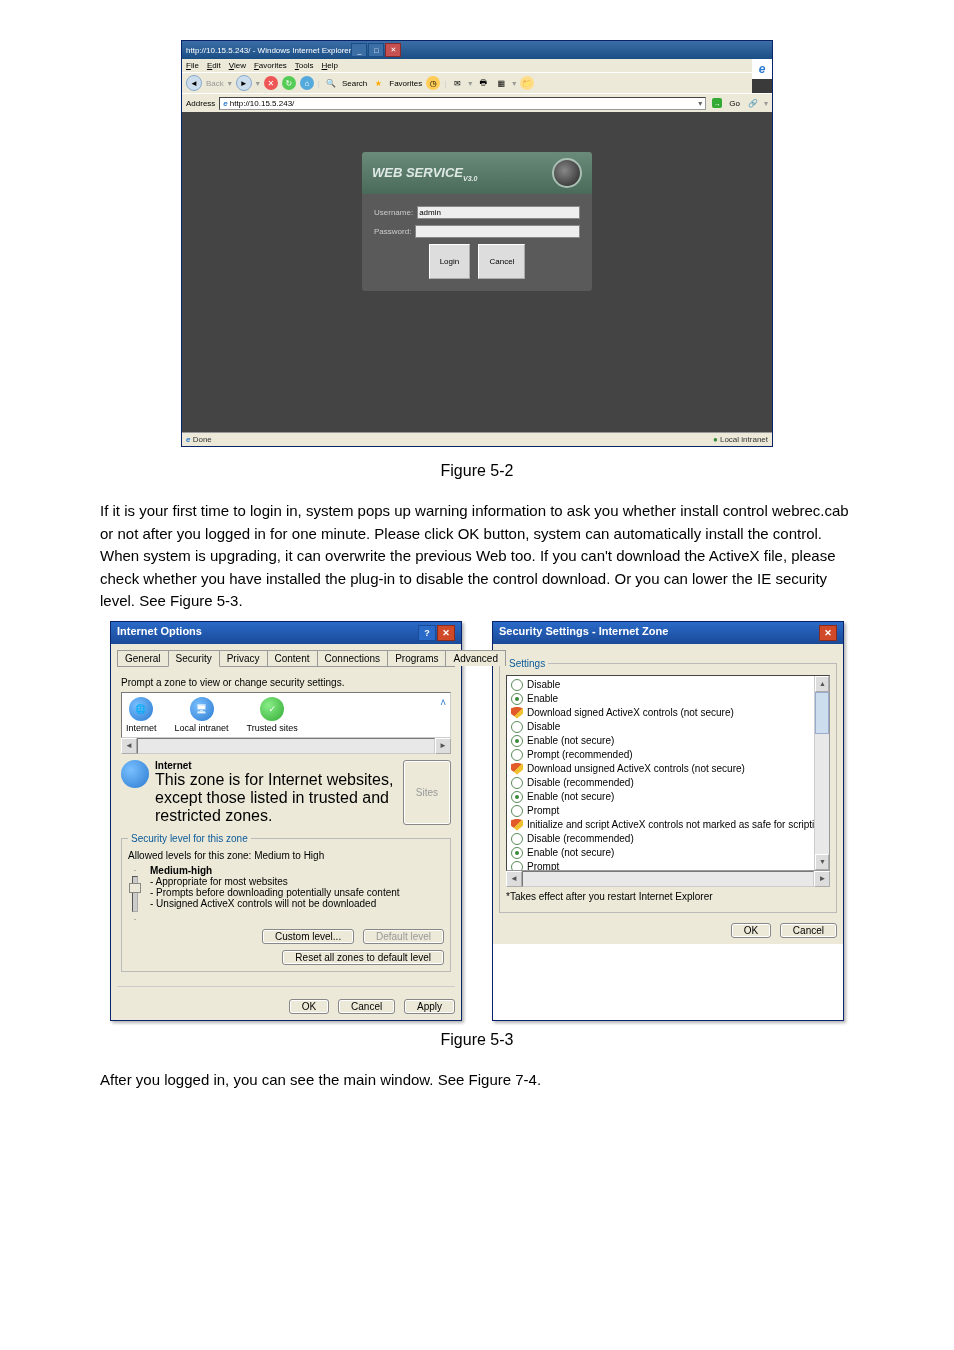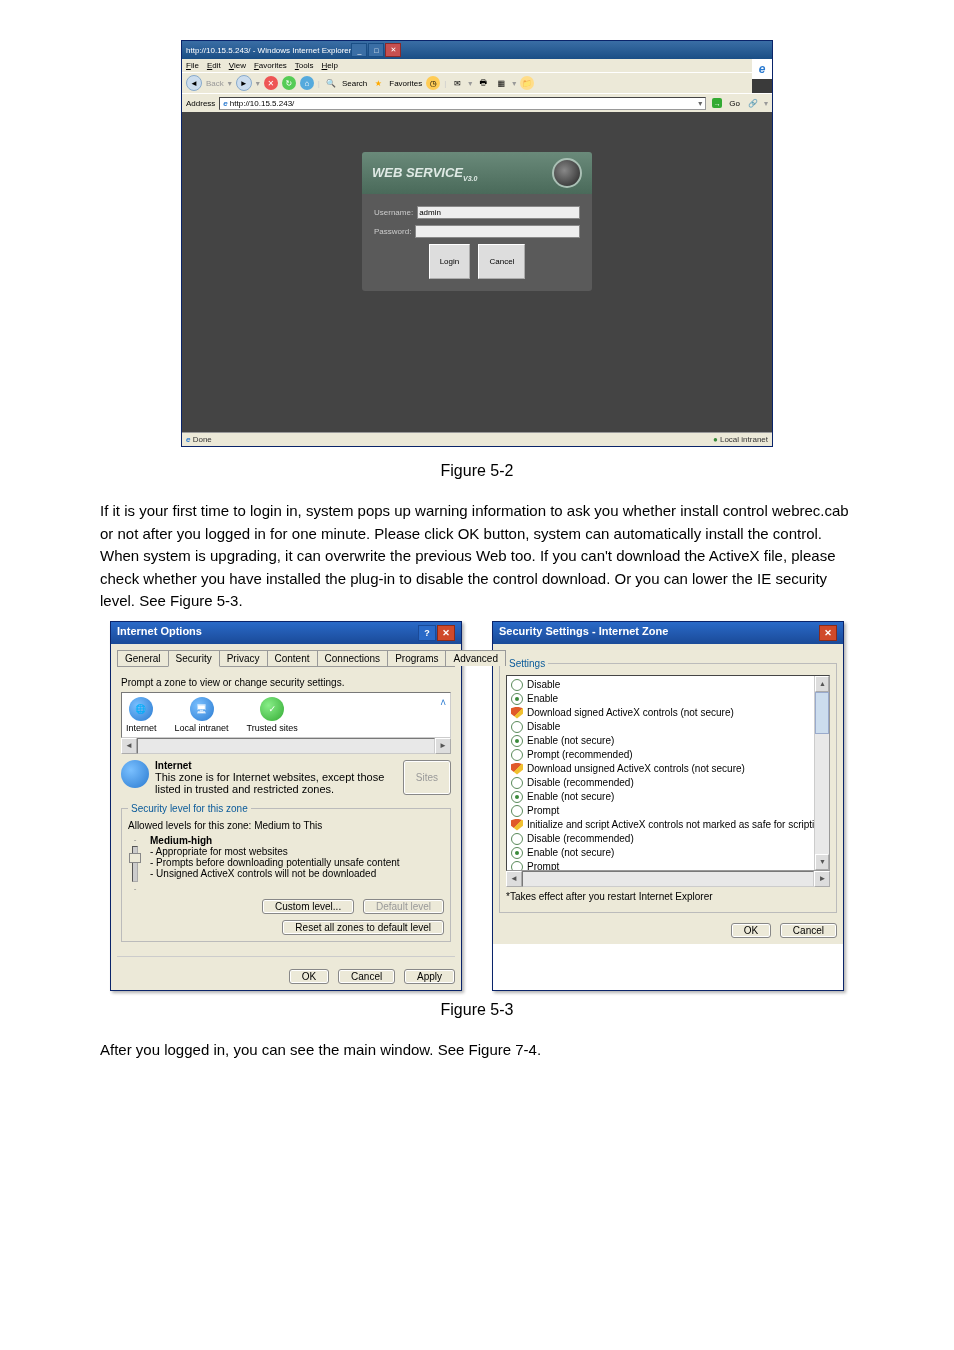--- a/index.html
+++ b/index.html
@@ -339,27 +339,27 @@
         </div>
         <div class="hscroll">
           <div class="arrow">◄</div>
           <div class="track"></div>
           <div class="arrow">►</div>
         </div>
         <div class="info-box">
           <div class="icon"></div>
           <div style="flex:1;">
             <b>Internet</b>
-            <div style="font-size:11px;">This zone is for Internet websites, except those listed in trusted and restricted zones.</div>
+            <div style="font-size:16px;">This zone is for Internet websites, except those listed in trusted and restricted zones.</div>
           </div>
           <button class="xp-btn sites-btn disabled">Sites</button>
         </div>
         <fieldset>
           <legend>Security level for this zone</legend>
-          <div style="margin-bottom:4px;">Allowed levels for this zone: Medium to This</div>
+          <div style="margin-bottom:4px;">Allowed levels for this zone: Medium to High</div>
           <div class="slider-row">
             <div class="slider">
               <span>-</span>
                 <div class="track2">
                   <div class="thumb"></div>
                 </div>
                 <span>-</span>
             </div>
             <div style="flex:1;">
               <b>Medium-high</b>

